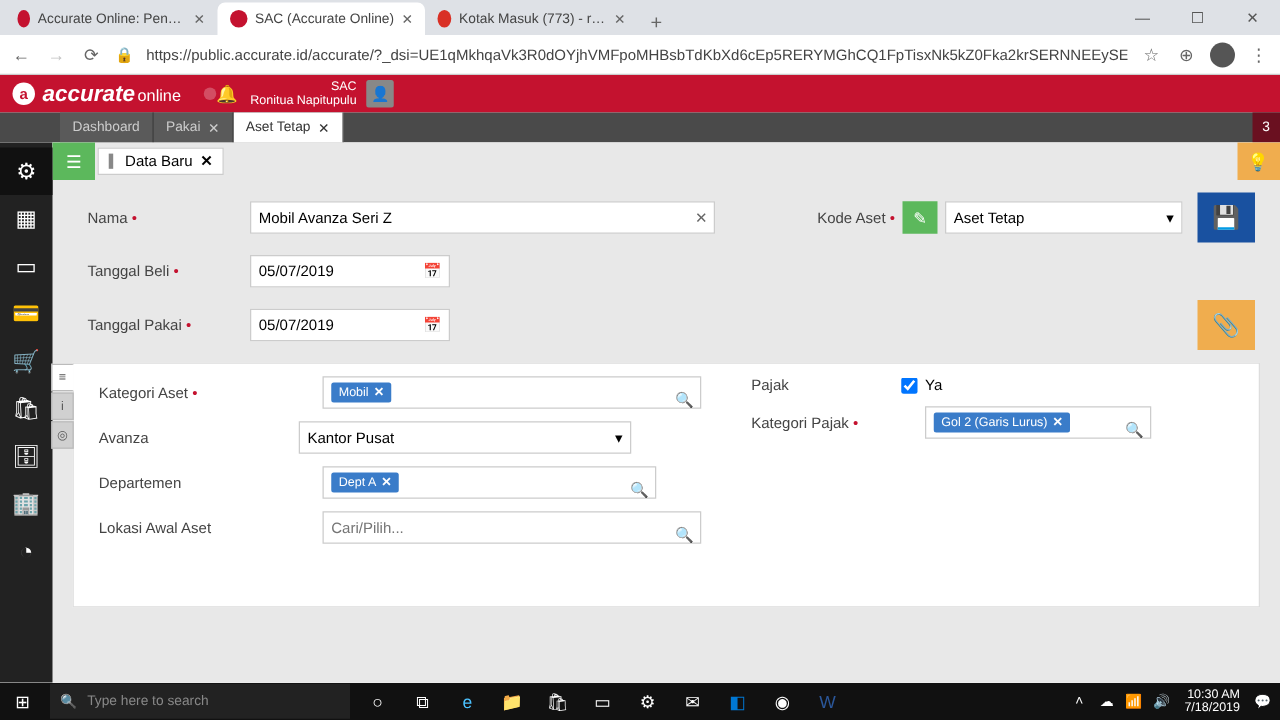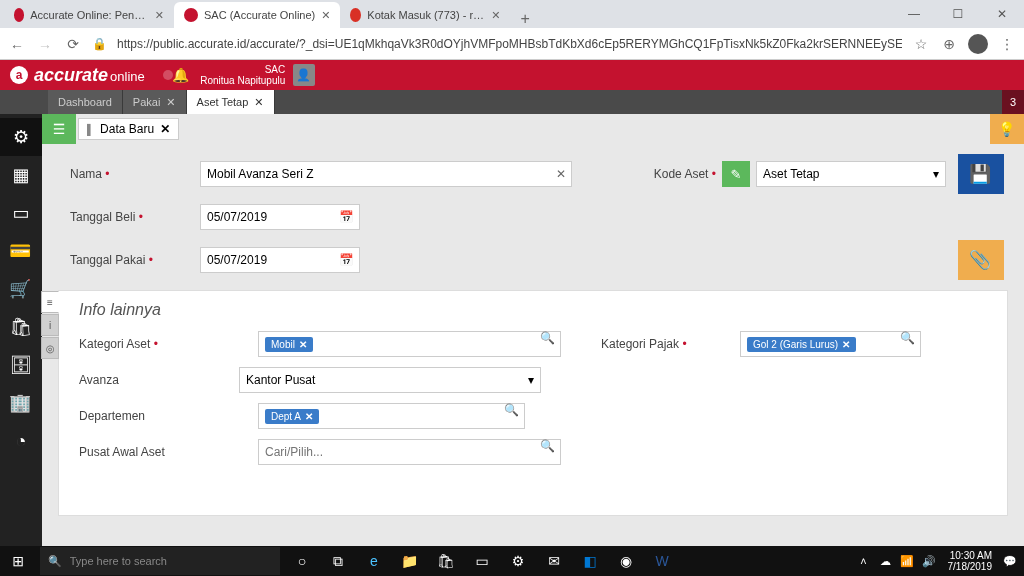--- a/index.html
+++ b/index.html
@@ -61,21 +61,21 @@
 
 .info-card { margin:0 16px; background:#fff; border:1px solid #ddd; padding:10px 20px 40px 20px; position:relative;}
 .info-tabs { position:absolute; left:-18px; top:0; width:18px;}
 .info-tab { width:18px; height:22px; background:#d0d0d0; border:1px solid #bbb; display:flex; align-items:center; justify-content:center; font-size:10px; color:#555; margin-bottom:1px;}
 .info-tab.active { background:#fff; border-right:1px solid #fff;}
 .info-title { font-style:italic; font-size:16px; color:#555; margin-bottom:12px;}
 .two-col { display:flex; gap:40px;}
 .col { flex:1;}
 .tag { background:#3a7cc9; color:#fff; font-size:10px; padding:2px 6px; border-radius:2px; display:inline-flex; align-items:center; gap:4px;}
 .tag-x { font-weight:bold;}
-.search-input-wrap { position:relative; display:flex; align-items:flex-start;padding-left:19px;}
+.search-input-wrap { position:relative; display:flex; align-items:flex-end;padding-left:19px;}
 .mag { position:absolute; right:6px; color:#666; font-size:12px;}
 .select { border:1px solid #ccc; height:26px; background:#fff; display:flex; align-items:center; justify-content:space-between; padding:0 6px; font-size:12px;}
 .textarea { border:1px solid #ccc; height:48px; resize:none; width:322px;}
 
 
 .totals { display:flex; gap:20px; justify-content:flex-end; padding:10px 30px;}
 
 
 .taskbar { height:30px; background:#111; color:#fff; display:flex; align-items:center; font-size:11px; position:fixed; bottom:0; width:1024px;}
 .task-ico { width:36px; height:30px; display:flex; align-items:center; justify-content:center; font-size:14px;}
@@ -214,63 +214,69 @@
         <div class="attach-btn">📎</div>
       </div>
     </div>
 
     <div class="info-card">
       <div class="info-tabs">
         <div class="info-tab active">≡</div>
         <div class="info-tab">i</div>
         <div class="info-tab">◎</div>
       </div>
-      <div class="info-title">Info lainnya</div>
       <div class="two-col">
         <div class="col">
           <div class="form-row">
             <div class="form-lbl" style="width:160px"><span>Kategori Aset</span> <span class="req">•</span></div>
             <div class="search-input-wrap" style="width:322px">
               <div class="input" style="flex:1;display:flex;align-items:center;gap:4px">
                 <span class="tag">
                     <span>Mobil</span> 
                     <span class="tag-x">✕</span>
                   </span>
               </div>
               <span class="mag">🔍</span>
             </div>
           </div>
           <div class="form-row">
             <div class="form-lbl" style="width:160px">Avanza</div>
-            <div class="select" style="width:302px">
+            <div class="select" style="width:266px">
               <span>Kantor Pusat</span>
                 <span>▾</span>
             </div>
           </div>
           <div class="form-row">
             <div class="form-lbl" style="width:160px">Departemen</div>
             <div class="search-input-wrap" style="width:286px">
               <div class="input" style="flex:1;display:flex;align-items:center;gap:4px">
                 <span class="tag">
                     <span>Dept A</span> 
                     <span class="tag-x">✕</span>
                   </span>
               </div>
               <span class="mag">🔍</span>
             </div>
           </div>
           <div class="form-row">
-            <div class="form-lbl" style="width:160px">Pusat Awal Aset</div>
+            <div class="form-lbl" style="width:160px">Lokasi Awal Aset</div>
             <div class="search-input-wrap" style="width:322px">
               <input class="input" style="flex: 1 1 0%; color: rgb(170, 170, 170);" placeholder="Cari/Pilih...">
               <span class="mag">🔍</span>
             </div>
           </div>
         </div>
         <div class="col">
+          <div class="form-row">
+            <div class="form-lbl" style="width:120px">Pajak</div>
+            <label style="display:flex;align-items:center;gap:6px">
+              <input type="checkbox" checked="" style="">
+              <span>Ya</span>
+            </label>
+          </div>
           <div class="form-row">
             <div class="form-lbl" style="width:120px"><span>Kategori Pajak</span> <span class="req">•</span></div>
             <div class="search-input-wrap" style="width:200px">
               <div class="input" style="flex:1;display:flex;align-items:center;gap:4px">
                 <span class="tag">
                     <span>Gol 2 (Garis Lurus)</span> 
                     <span class="tag-x">✕</span>
                   </span>
               </div>
               <span class="mag">🔍</span>

